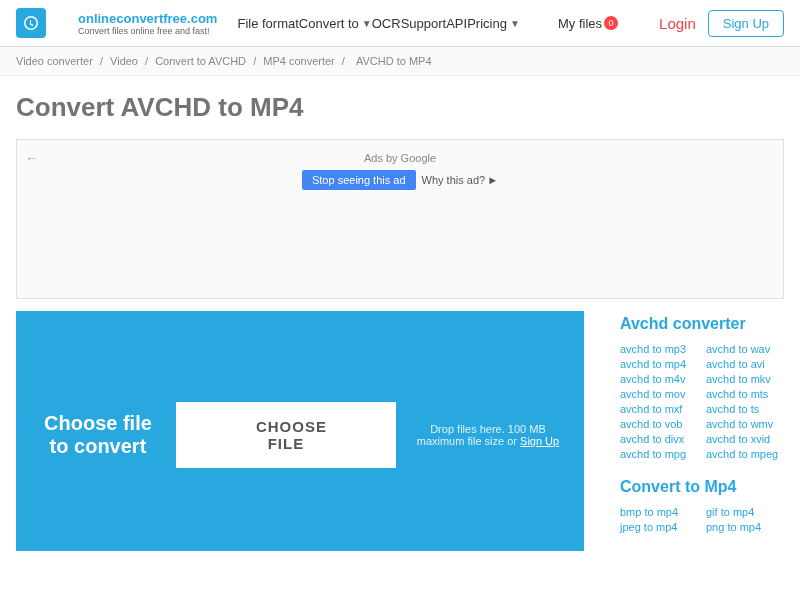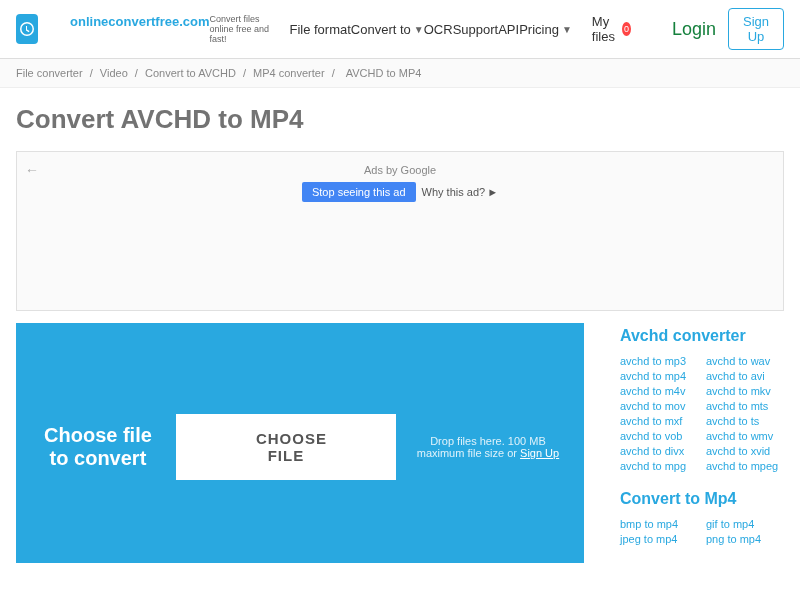--- a/index.html
+++ b/index.html
@@ -23,29 +23,28 @@
     .logo-icon {
       width: 30px;
       height: 30px;
       background: #29a8e0;
       border-radius: 4px;
       display: flex;
       align-items: center;
       justify-content: center;
     }
     .logo-icon svg { fill: white; }
-    .logo-text-area { display: flex; flex-direction: row; margin-left: 24px; }
+    .logo-text-area { display: flex; flex-direction: column; margin-left: 24px; }
     .logo-title { font-size: 13px; font-weight: bold; color: #29a8e0; }
     .logo-subtitle { font-size: 9px; color: #666; }
 
     .nav-menu {
       display: flex;
       align-items: center;
       flex: 1;
-      justify-content: space-between;
     }
     .nav-item {
       font-size: 13px;
       color: #333;
       cursor: pointer;
       white-space: nowrap;
       display: flex;
       align-items: center;
       gap: 3px;
     }
@@ -68,21 +67,21 @@
       background: #f44;
       color: white;
       border-radius: 50%;
       width: 14px;
       height: 14px;
       font-size: 9px;
       display: flex;
       align-items: center;
       justify-content: center;
     }
-    .login-link { font-size: 18px; color: #15803d; cursor: pointer; padding-left: 29px; }
+    .login-link { font-size: 15px; color: #ef4444; cursor: pointer; padding-left: 29px; }
     .signup-btn {
       border: 1.5px solid #29a8e0;
       color: #29a8e0;
       background: #fff;
       padding: 5px 14px;
       border-radius: 4px;
       font-size: 13px;
       cursor: pointer;
       font-weight: 500;
     }
@@ -255,21 +254,21 @@
     <div class="my-files">
       <span>My files</span>
       <span class="my-files-badge">0</span>
     </div>
     <span class="login-link">Login</span>
     <button class="signup-btn">Sign Up</button>
   </div>
 </div>
 
 <div class="breadcrumb">
-  <a href="#">File converter</a>
+  <a href="#">Video converter</a>
   <span>/</span>
   <a href="#">Video</a>
   <span>/</span>
   <a href="#">Convert to AVCHD</a>
   <span>/</span>
   <a href="#">MP4 converter</a>
   <span>/</span>
   <span>AVCHD to MP4</span>
 </div>
 

